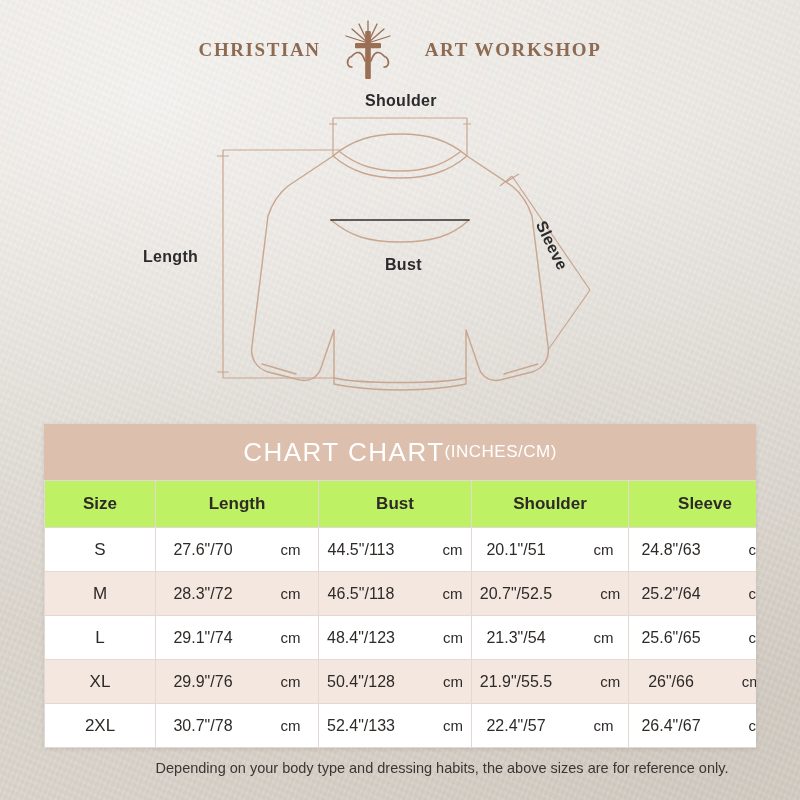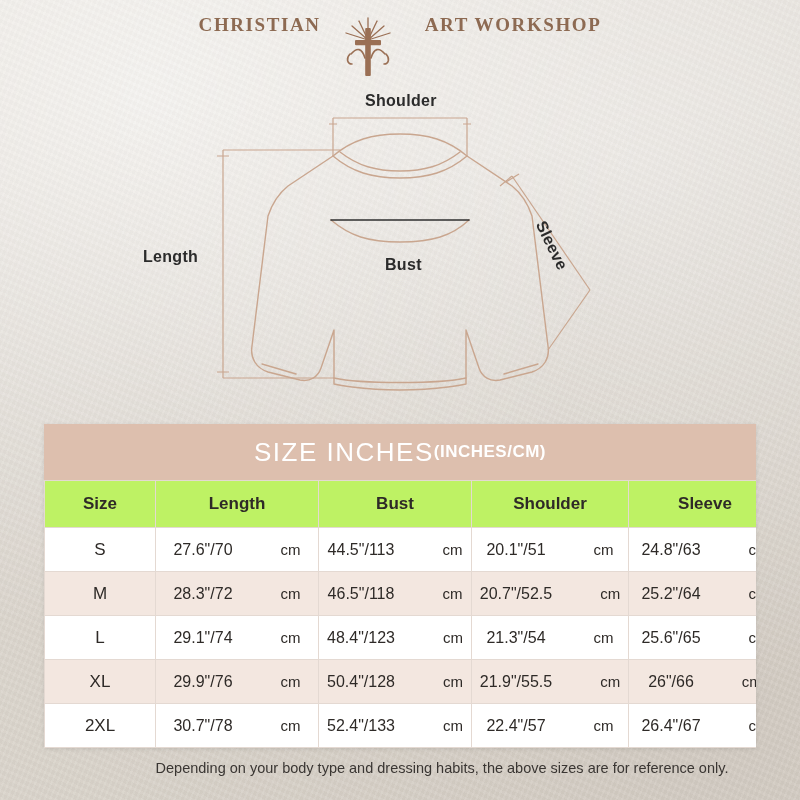--- a/index.html
+++ b/index.html
@@ -37,21 +37,21 @@
   }
 
   
   .brand {
     position: absolute;
     top: 14px;
     left: 0;
     width: 800px;
     height: 72px;
     display: flex;
-    align-items: flex-start;
+    align-items: center;
     justify-content: center;
     gap: 0px;
     z-index: 3;
   }
   .brand-word {
     font-family: "Liberation Serif", serif;
     font-size: 19px;
     letter-spacing: 1.6px;
     color: #8d6a52;
     font-weight: 600;
@@ -110,21 +110,21 @@
     color: #ffffff;
   }
   .chart-title .t-main {
     font-size: 26px;
     letter-spacing: 1.5px;
     font-weight: 500;
   }
   .chart-title .t-sub {
     font-size: 17px;
     letter-spacing: 0.5px;
-    font-weight: 700;
+    font-weight: 400;
   }
   table.size-table {
     border-collapse: collapse;
     width: 712px;
     table-layout: fixed;
   }
   table.size-table th,
   table.size-table td {
     border: 1px solid #e4d9d2;
     text-align: center;
@@ -253,21 +253,21 @@
     </svg>
 
     <span class="dim-label" id="label-shoulder">Shoulder</span>
     <span class="dim-label" id="label-length">Length</span>
     <span class="dim-label" id="label-bust">Bust</span>
     <span class="dim-label" id="label-sleeve">Sleeve</span>
   </div>
 
   <div class="chart-card">
     <div class="chart-title">
-      <span class="t-main">SIZE INCHES</span>
+      <span class="t-main">CHART CHART</span>
       <span class="t-sub">(INCHES/CM)</span>
     </div>
 
     <table class="size-table">
       <thead>
         <tr>
           <th class="col-size">Size</th>
           <th class="col-length">Length</th>
           <th class="col-bust">Bust</th>
           <th class="col-shoulder">Shoulder</th>

